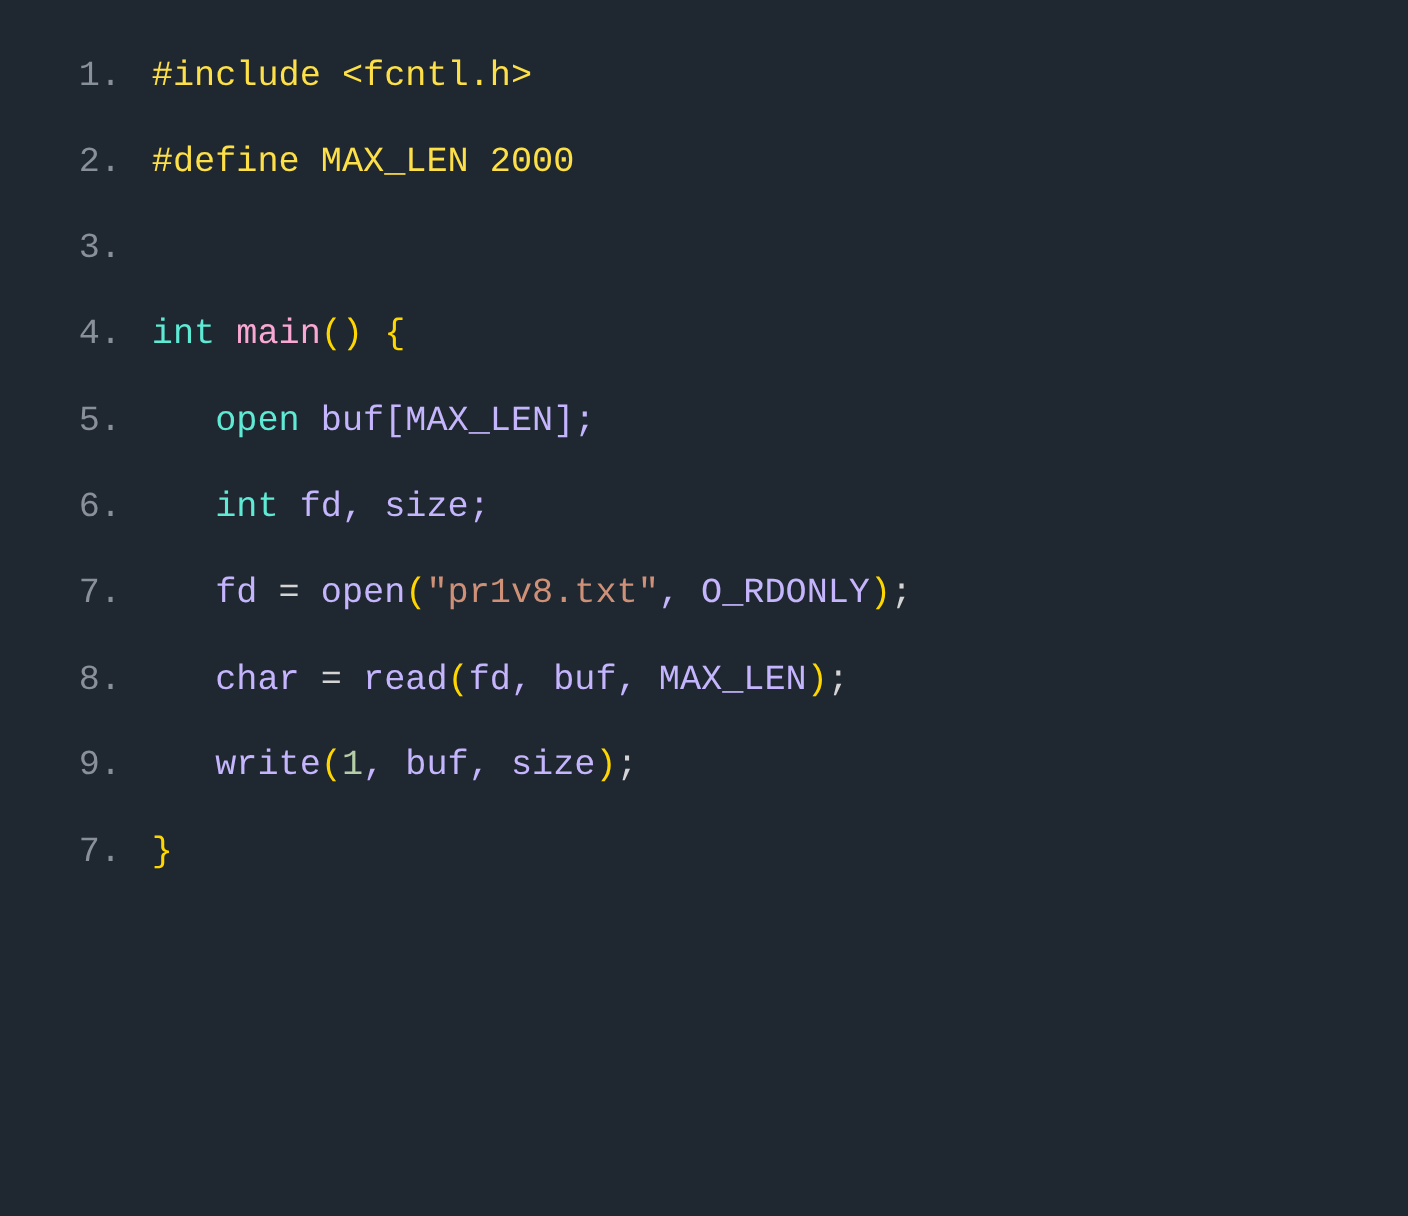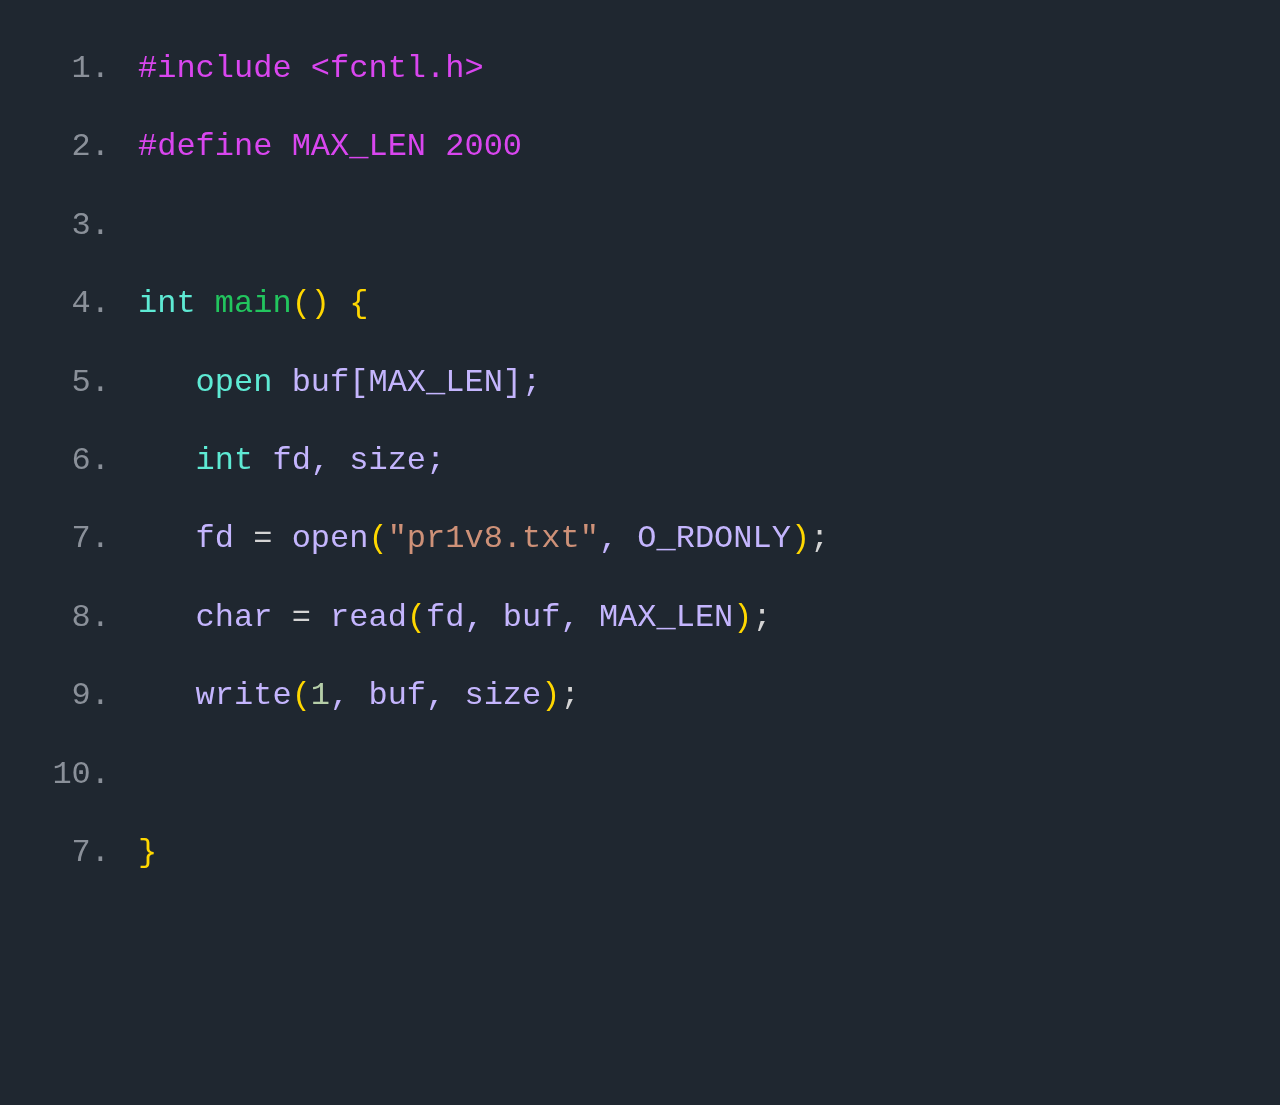--- a/index.html
+++ b/index.html
@@ -30,21 +30,21 @@
       color: #8a9099;
       text-align: right;
       width: 70px;
       margin-right: 28px;
       user-select: none;
     }
     .code-content {
       flex: 1;
     }
     .preprocessor {
-      color: #d946ef;
+      color: #fde047;
     }
     .keyword-type {
       color: #5eead4;
     }
     .keyword-control {
       color: #c586c0;
     }
     .identifier {
       color: #c4b5fd;
     }
@@ -60,31 +60,30 @@
     .paren {
       color: #ffd700;
     }
     .brace {
       color: #ffd700;
     }
     .punct {
       color: #d4d4d4;
     }
     .main-fn {
-      color: #22c55e;
+      color: #f9a8d4;
     }
   </style>
 </head>
 <body>
 
 <div class="code-container" id="code-block">
     <div class="line"><span class="line-number">1.</span><span class="code-content"><span class="preprocessor">#include &lt;fcntl.h&gt;</span></span></div>
     <div class="line"><span class="line-number">2.</span><span class="code-content"><span class="preprocessor">#define MAX_LEN 2000</span></span></div>
     <div class="line"><span class="line-number">3.</span><span class="code-content"></span></div>
     <div class="line"><span class="line-number">4.</span><span class="code-content"><span class="keyword-type">int</span><span class="punct"> </span><span class="main-fn">main</span><span class="paren">()</span><span class="punct"> </span><span class="brace">{</span></span></div>
     <div class="line"><span class="line-number">5.</span><span class="code-content"><span class="punct">   </span><span class="keyword-type">open</span><span class="identifier"> buf[MAX_LEN];</span></span></div>
     <div class="line"><span class="line-number">6.</span><span class="code-content"><span class="punct">   </span><span class="keyword-type">int</span><span class="identifier"> fd, size;</span></span></div>
     <div class="line"><span class="line-number">7.</span><span class="code-content"><span class="identifier">   fd </span><span class="operator">=</span><span class="identifier"> open</span><span class="paren">(</span><span class="string">"pr1v8.txt"</span><span class="identifier">, O_RDONLY</span><span class="paren">)</span><span class="punct">;</span></span></div>
     <div class="line"><span class="line-number">8.</span><span class="code-content"><span class="identifier">   char </span><span class="operator">=</span><span class="identifier"> read</span><span class="paren">(</span><span class="identifier">fd, buf, MAX_LEN</span><span class="paren">)</span><span class="punct">;</span></span></div>
     <div class="line"><span class="line-number">9.</span><span class="code-content"><span class="identifier">   write</span><span class="paren">(</span><span class="number">1</span><span class="identifier">, buf, size</span><span class="paren">)</span><span class="punct">;</span></span></div>
-    <div class="line"><span class="line-number">10.</span><span class="code-content"></span></div>
     <div class="line"><span class="line-number">7.</span><span class="code-content"><span class="brace">}</span></span></div>
   </div>
 
 </body></html>

